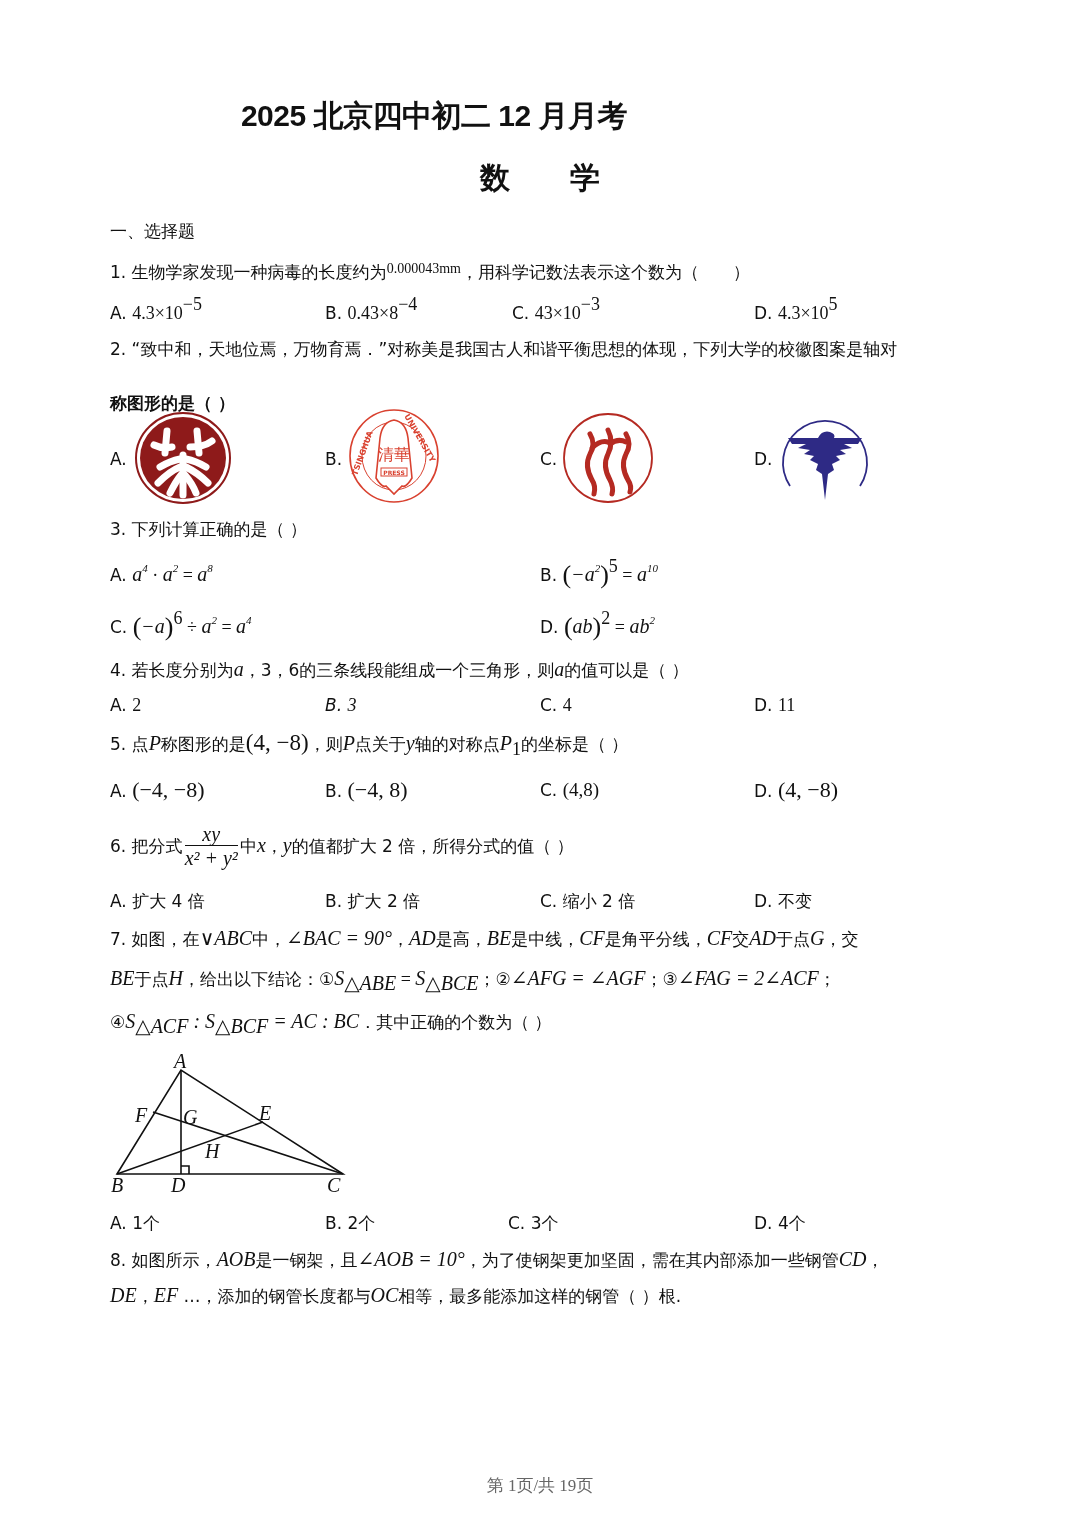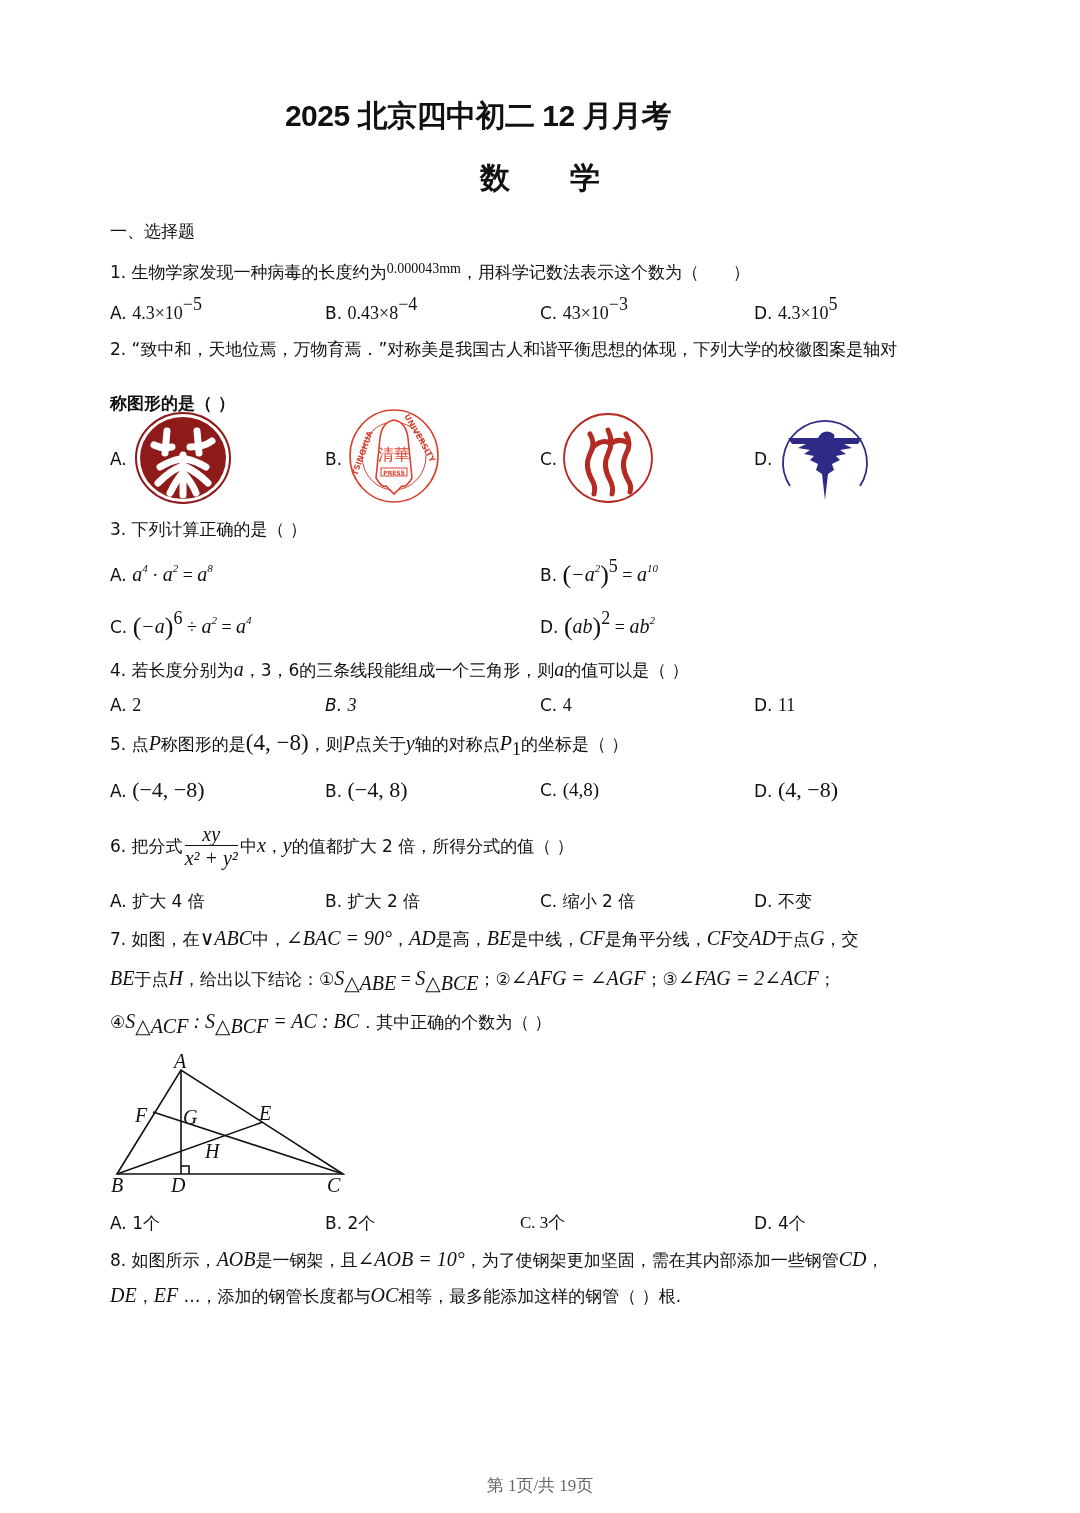--- a/index.html
+++ b/index.html
@@ -1,20 +1,20 @@
 <!DOCTYPE html>
 <html><head>
 <meta charset="utf-8">
 <style>
   html, body { margin: 0; padding: 0; background: #ffffff; }
   body { width: 1080px; height: 1513px; position: relative; overflow: hidden;
          font-family: "DejaVu Sans", sans-serif; color: #111; }
   .abs { position: absolute; }
   .title { left: 0; width: 868px; text-align: center; top: 96px; font-size: 30px; font-weight: bold;
-           font-family: "Liberation Sans", "DejaVu Sans", sans-serif; letter-spacing: -0.5px; margin-left: 44px; }
+           font-family: "Liberation Sans", "DejaVu Sans", sans-serif; letter-spacing: -0.5px; }
   .subject { left: 0; width: 1080px; text-align: center; top: 158px; font-size: 30px; font-weight: bold;
              font-family: "DejaVu Sans", sans-serif; }
   .subject span { display: inline-block; margin: 0 30px; }
   .line { left: 110px; font-size: 17px; line-height: 22px; white-space: nowrap; }
   .m { font-family: "Liberation Serif", "DejaVu Serif", serif; font-style: italic; font-size: 20px; }
   .n { font-family: "Liberation Serif", "DejaVu Serif", serif; font-size: 18px; }
   .big { font-family: "Liberation Serif", "DejaVu Serif", serif; font-size: 14px; }
   sup { font-size: 11px; vertical-align: 9px; line-height: 0; }
   sub { font-size: 11px; vertical-align: -5px; line-height: 0; }
   .paren { font-family: "Liberation Serif", serif; font-size: 26px; vertical-align: -2px; }
@@ -34,21 +34,21 @@
   <span>数</span><span>学</span>
 </div>
 
 <div class="abs line" style="top:220px;">一、选择题</div>
 
 <div class="abs line" style="top:261px;">
   <span>1. 生物学家发现一种病毒的长度约为</span><span class="big" style="position:relative;top:-5px;">0.000043mm</span><span>，用科学记数法表示这个数为（　　）</span>
 </div>
 <div class="opt" style="left:110px;top:302px;"><span>A.</span> <span class="n">4.3×10</span><sup class="n">−5</sup></div>
 <div class="opt" style="left:325px;top:302px;"><span>B.</span> <span class="n">0.43×8</span><sup class="n">−4</sup></div>
-<div class="opt" style="left:540px;top:302px;text-align:center;"><span>C.</span> <span class="n">43×10</span><sup class="n">−3</sup></div>
+<div class="opt" style="left:512px;top:302px;text-align:center;"><span>C.</span> <span class="n">43×10</span><sup class="n">−3</sup></div>
 <div class="opt" style="left:754px;top:302px;"><span>D.</span> <span class="n">4.3×10</span><sup class="n">5</sup></div>
 
 <div class="abs line" style="top:338px;">2. “致中和，天地位焉，万物育焉．”对称美是我国古人和谐平衡思想的体现，下列大学的校徽图案是轴对</div>
 <div class="abs line" style="top:392px;font-weight:bold;">称图形的是（ ）</div>
 
 <div class="opt" style="left:110px;top:448px;">A.</div>
 <svg class="logo" style="left:134px;top:411px;" width="98" height="94" viewBox="0 0 98 94">
   <ellipse cx="49" cy="47" rx="47" ry="45" fill="#fff" stroke="#8e1a1a" stroke-width="2"></ellipse>
   <ellipse cx="49" cy="47" rx="43" ry="41" fill="#8e1a1a"></ellipse>
   <g stroke="#fff" stroke-width="7" stroke-linecap="round" fill="none">
@@ -163,21 +163,21 @@
     <text x="66" y="144">D</text>
     <text x="154" y="72">E</text>
     <text x="30" y="74">F</text>
     <text x="78" y="76">G</text>
     <text x="100" y="110">H</text>
   </g>
 </svg>
 
 <div class="opt" style="left:110px;top:1212px;"><span>A.</span> <span>1个</span></div>
 <div class="opt" style="left:325px;top:1212px;"><span>B.</span> <span>2个</span></div>
-<div class="opt" style="left:520px;top:1212px;font-family:Liberation Serif, serif;"><span>C.</span> <span>3个</span></div>
+<div class="opt" style="left:508px;top:1212px;"><span>C.</span> <span>3个</span></div>
 <div class="opt" style="left:754px;top:1212px;"><span>D.</span> <span>4个</span></div>
 
 <div class="abs line" style="top:1248px;">
   <span>8. 如图所示，</span><span class="m">AOB</span><span>是一钢架，且</span><span class="m">∠AOB = 10°</span><span>，为了使钢架更加坚固，需在其内部添加一些钢管</span><span class="m">CD</span><span>，</span>
 </div>
 <div class="abs line" style="top:1284px;">
   <span class="m">DE</span><span>，</span><span class="m">EF</span><span> …，添加的钢管长度都与</span><span class="m">OC</span><span>相等，最多能添加这样的钢管（ ）根.</span>
 </div>
 
 <div class="abs footer">第 1页/共 19页</div>

